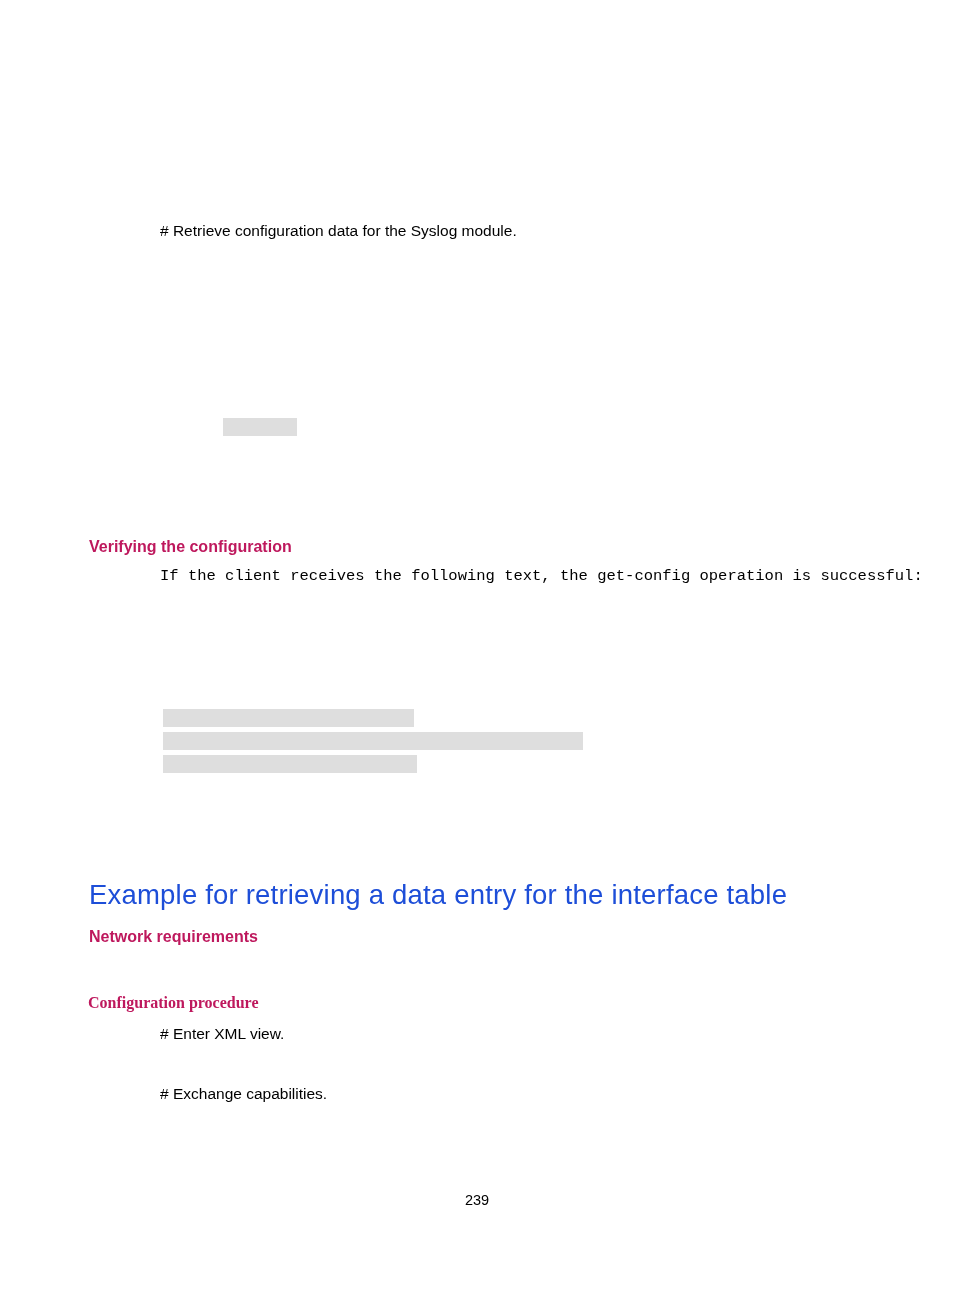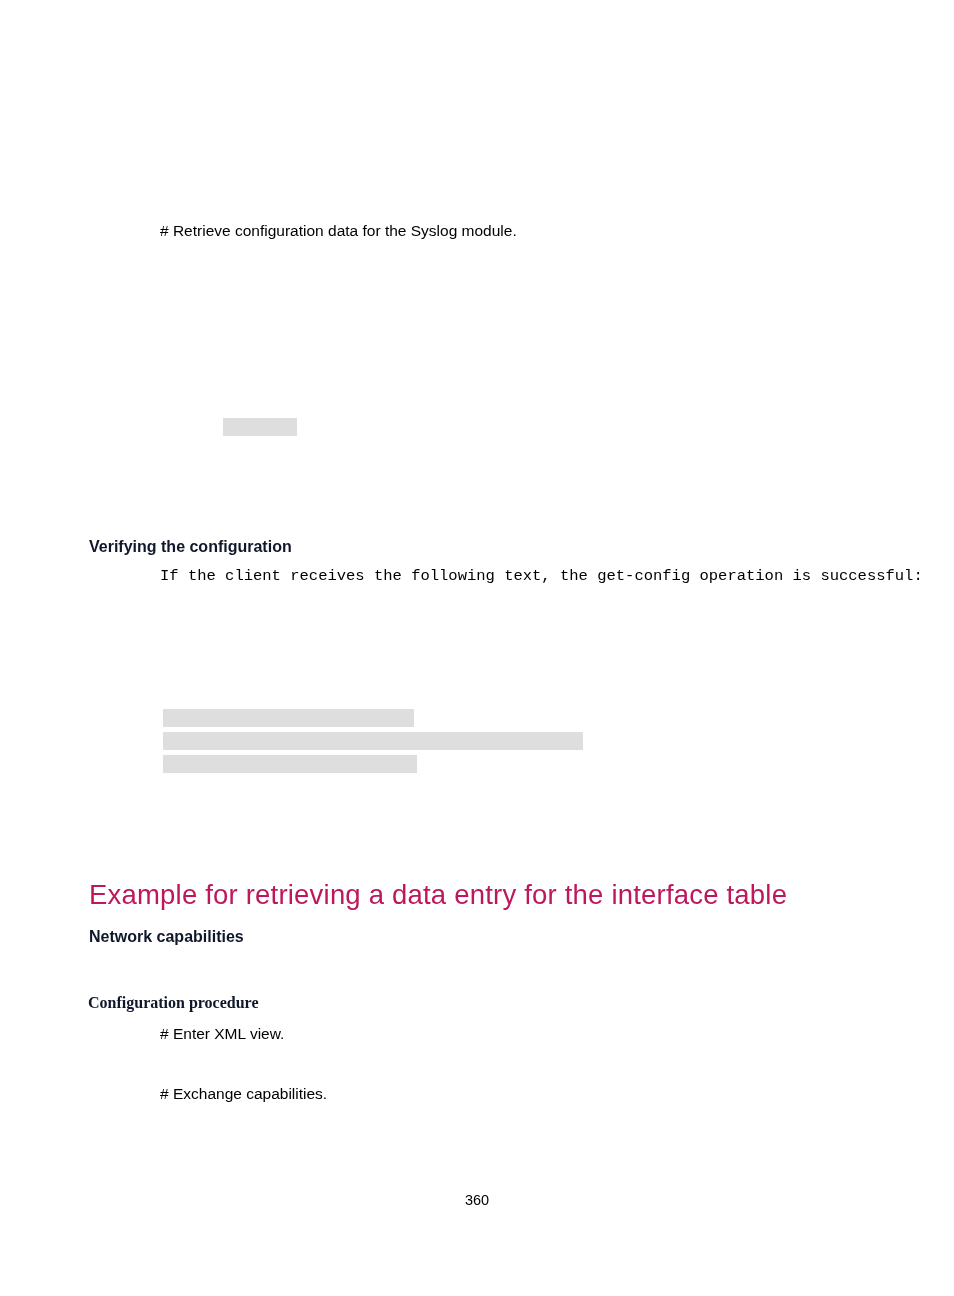--- a/index.html
+++ b/index.html
@@ -16,26 +16,26 @@
     position: relative;
     width: 954px;
     height: 1296px;
   }
   .body-text {
     font-size: 15.5px;
     line-height: 1.5;
     font-weight: 400;
   }
   .heading-blue-small {
-    color: #0f172a;
+    color: #be185d;
     font-size: 16px;
     font-weight: 700;
   }
   .heading-blue-large {
-    color: #be185d;
+    color: #1d4ed8;
     font-size: 27.5px;
     font-weight: 400;
     letter-spacing: 0.2px;
   }
   .gray-bar {
     background: #dedede;
     height: 18px;
     position: absolute;
   }
   .abs { position: absolute; }
@@ -57,24 +57,24 @@
   <div class="abs heading-blue-small" style="left:89px; top:538px;">Verifying the configuration</div>
 
   <div class="abs body-text" style="left:160px; top:565px;font-family:Liberation Mono, monospace;">If the client receives the following text, the get-config operation is successful:</div>
 
   <div class="gray-bar abs" style="left:163px; top:709px; width:251px;"></div>
   <div class="gray-bar abs" style="left:163px; top:732px; width:420px;"></div>
   <div class="gray-bar abs" style="left:163px; top:755px; width:254px;"></div>
 
   <div class="abs heading-blue-large" style="left:89px; top:879px; width:790px;">Example for retrieving a data entry for the interface table</div>
 
-  <div class="abs heading-blue-small" style="left:89px; top:928px;">Network capabilities</div>
+  <div class="abs heading-blue-small" style="left:89px; top:928px;">Network requirements</div>
 
 
   <div class="abs heading-blue-small" style="left:88px; top:994px;font-family:Liberation Serif, serif;">Configuration procedure</div>
 
   <div class="abs body-text" style="left:160px; top:1022px;"># Enter XML view.</div>
 
   <div class="abs body-text" style="left:160px; top:1082px;"># Exchange capabilities.</div>
 
-  <div class="abs page-num" style="left:0px; top:1192px;">360</div>
+  <div class="abs page-num" style="left:0px; top:1192px;">239</div>
 
 </div>
 
 </body></html>

